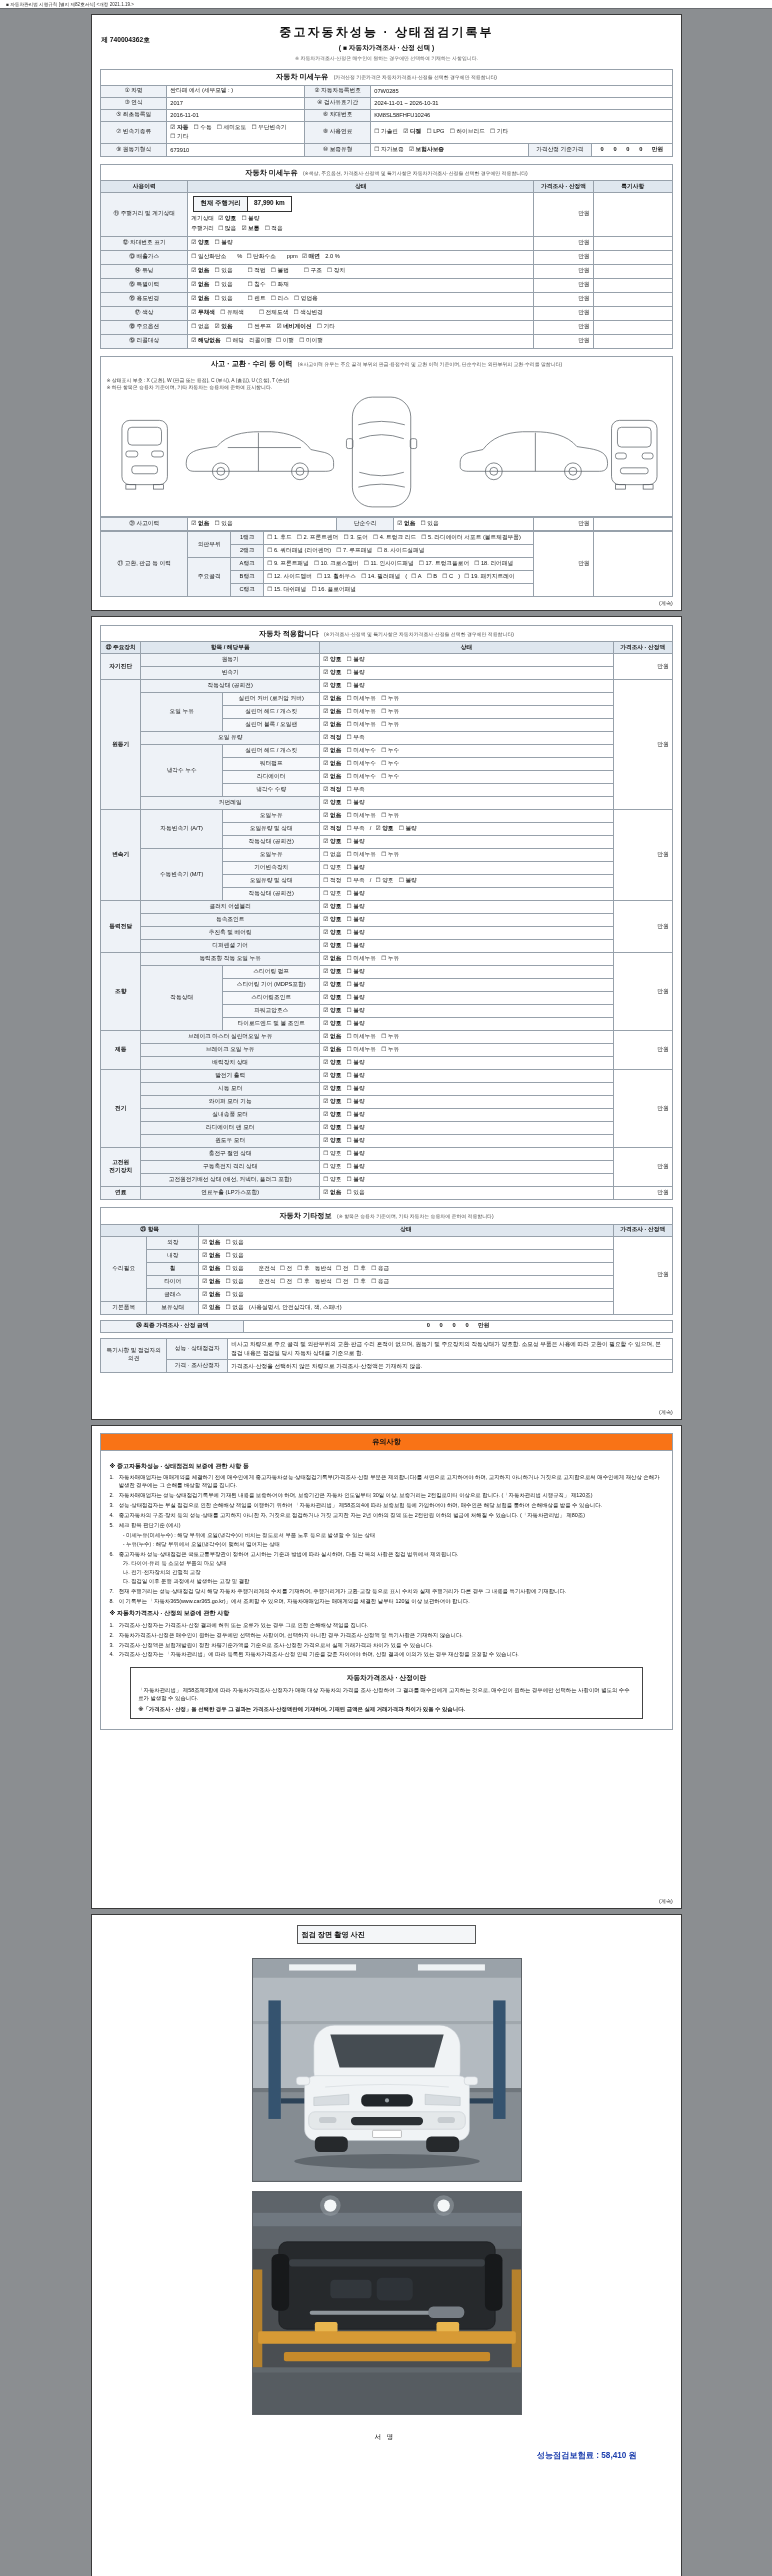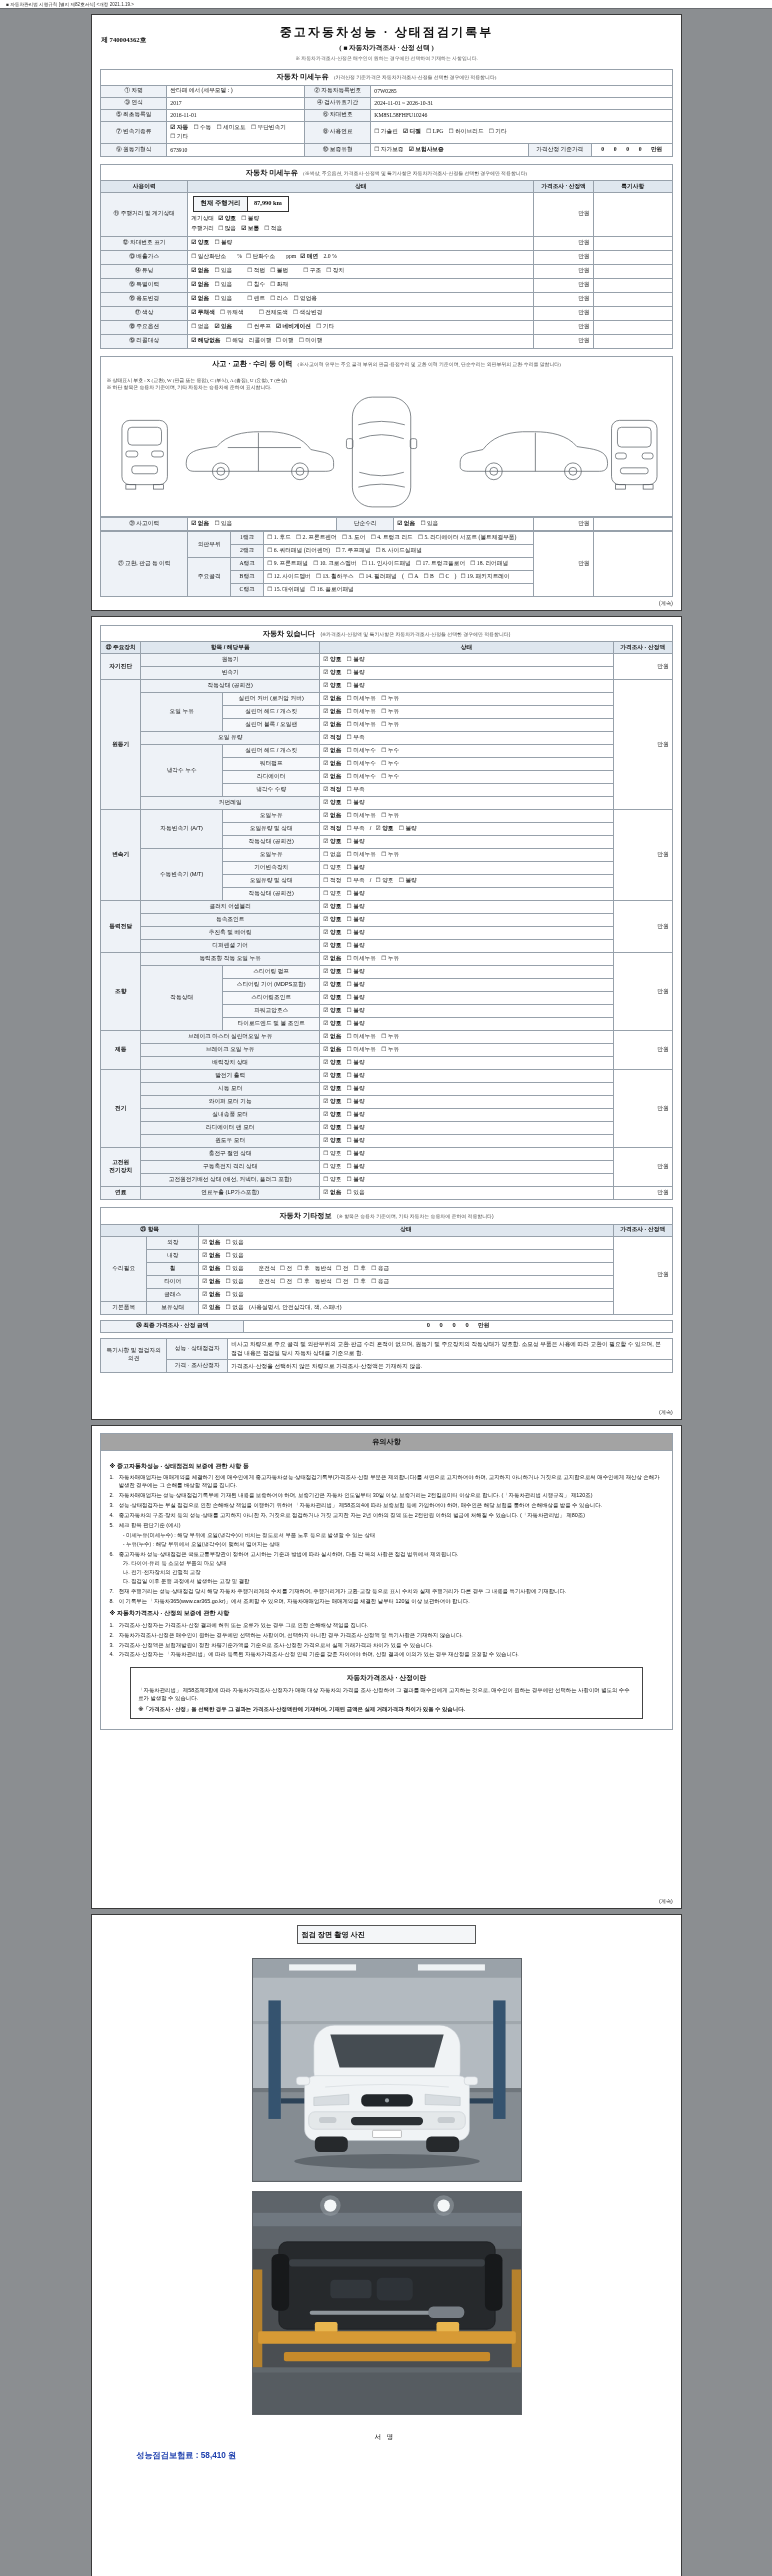--- a/index.html
+++ b/index.html
@@ -1,20 +1,20 @@
 <!DOCTYPE html>
 <html style="font-size:8.2px"><head>
 <meta charset="utf-8">
 <style>
   html,body{margin:0;padding:0;}
   body{width:773px;height:2576px;background:#8b8e91;font-family:"Liberation Sans","DejaVu Sans",sans-serif;color:#111;overflow:hidden;}
   .topstrip{background:#fff;border-bottom:0.5px solid #6a6e72;padding:1.5px 6.2px;font-size:4.6px;color:#333;}
   .wrap{width:591px;margin:0 auto;}
   .sheet{background:#fff;border:0.5px solid #3a3a3a;margin-top:5.2px;padding:7.2px 8.2px 12.4px;position:relative;box-sizing:border-box;}
-  .sheet1{min-height:510px;font-family:Liberation Serif, serif;}
+  .sheet1{min-height:510px;}
   .sheet2{min-height:804px;}
   .sheet3{min-height:484px;}
   .sheet4{min-height:732px;display:flex;flex-direction:column;}
   .doc-head{position:relative;padding:2.1px 0 1px;}
   .doc-no{position:absolute;left:1px;top:13.4px;font-weight:bold;font-size:6.7px;}
   .doc-title{text-align:center;font-size:12px;font-weight:bold;letter-spacing:2.1px;}
   .doc-sub{text-align:center;font-size:6.7px;font-weight:bold;margin-top:2.6px;}
   .doc-note{text-align:center;font-size:4.9px;color:#555;margin-top:1.5px;}
   .sec-head{border:0.5px solid #97a1ab;border-bottom:0;text-align:center;padding:2.6px 2.1px;margin-top:7.2px;background:#fff;}
   .sec-title{font-weight:bold;font-size:7.2px;}
@@ -36,35 +36,35 @@
   .callout span{display:table-cell;padding:2.1px 6.2px;}
   .callout .ck{border-right:1px solid #333;background:#f3f6f9;}
   .digits{letter-spacing:4.1px;margin-right:5.2px;font-weight:bold;}
   .final-lab{font-weight:bold;}
   .final-cell{text-align:center;font-weight:bold;font-size:6.7px;}
   .op-text{font-size:5.4px;line-height:1.5;}
   .diag-box{border:0.5px solid #97a1ab;border-top:0;padding:4.1px 5.2px 2.1px;}
   .legend{font-size:4.9px;color:#333;margin:1px 0;}
   .diag-svg{display:block;margin:3.1px auto 1px;}
   .diag-svg *{stroke:#5a6066;fill:none;stroke-width:1.5;}
-  .notice-head{border:0.5px solid #97a1ab;background:#a3a3a3;text-align:center;font-weight:bold;font-size:7.2px;padding:3.1px;}
+  .notice-head{border:0.5px solid #97a1ab;background:#f97316;text-align:center;font-weight:bold;font-size:7.2px;padding:3.1px;}
   .notice-body{border:0.5px solid #97a1ab;border-top:0;padding:6.2px 8.2px;font-size:5.4px;line-height:1.55;}
   .nsubhead{font-weight:bold;font-size:6px;margin:4.1px 0 2.1px;}
   .nrow{display:flex;margin:1.5px 0;}
   .nnum{width:9.3px;flex:0 0 9.3px;}
   .ntext{flex:1;}
   .nsub{margin:0.5px 0 0.5px 13.4px;color:#222;}
   .pbox{border:1px solid #444;margin:8.2px 20.6px 3.1px;padding:4.6px 7.2px;}
   .pbox-title{text-align:center;font-weight:bold;font-size:6.7px;margin-bottom:3.1px;}
   .pbox-text{font-size:5.4px;line-height:1.5;}
   .pbox-note{font-size:5.4px;font-weight:bold;margin-top:3.1px;}
   .photo-head{border:0.5px solid #555;width:170px;margin:3.1px auto 5.2px;text-align:left;font-weight:bold;font-size:7.2px;padding:3.1px;background:#f4f6f8;}
   .photo{width:268px;margin:9.3px auto 0;border:0.5px solid #5e6368;display:block;background:#777;}
   .sign-line{text-align:center;font-size:6.7px;margin-top:17.5px;letter-spacing:5.2px;}
-  .fee{text-align:left;padding:8.2px 36px 0;font-size:8.2px;font-weight:bold;color:#1d3fae;}
+  .fee{text-align:right;padding:8.2px 36px 0;font-size:8.2px;font-weight:bold;color:#1d3fae;}
   .cont{position:absolute;right:8.2px;bottom:3.1px;font-size:5.2px;color:#222;}
 </style>
 </head>
 <body>
 
 <div class="topstrip">
   <span>■ 자동차관리법 시행규칙 [별지 제82호서식] &lt;개정 2021.1.19.&gt;</span>
 </div>
 
 <div class="wrap">
@@ -330,21 +330,21 @@
         <td class="lab">C랭크</td>
         <td class="st"><span class="cb">☐ 15. 대쉬패널</span><span class="cb">☐ 16. 플로어패널</span></td>
       </tr>
     </tbody>
       </table>
     <div class="cont">(계속)</div>
   </div>
 
   <div class="sheet sheet2">
     <div class="sec-head" style="margin-top:1px;">
-      <span class="sec-title">자동차 있습니다</span>
+      <span class="sec-title">자동차 적용합니다</span>
       <span class="sec-note">(※가격조사·산정액 및 특기사항은 자동차가격조사·산정을 선택한 경우에만 적용합니다)</span>
     </div>
     <table class="t">
       <colgroup>
           <col style="width:40px">
           <col style="width:82px">
           <col style="width:97px">
           <col>
           <col style="width:52px">
         </colgroup>

